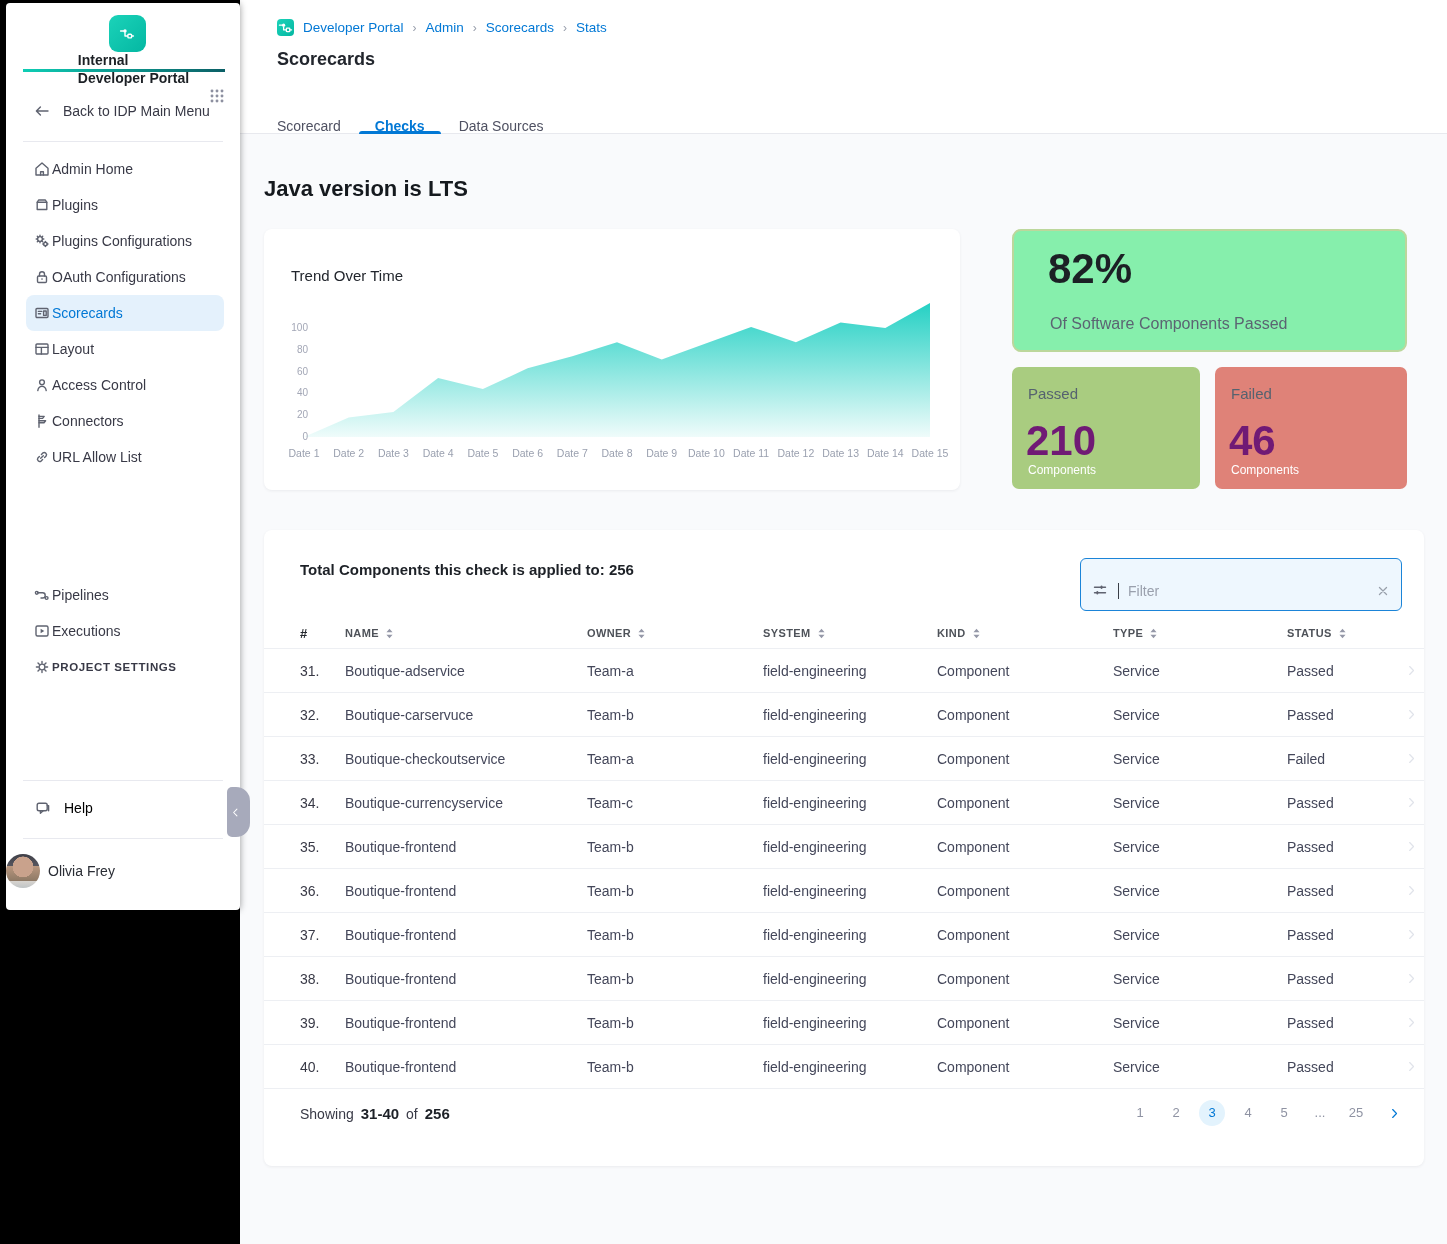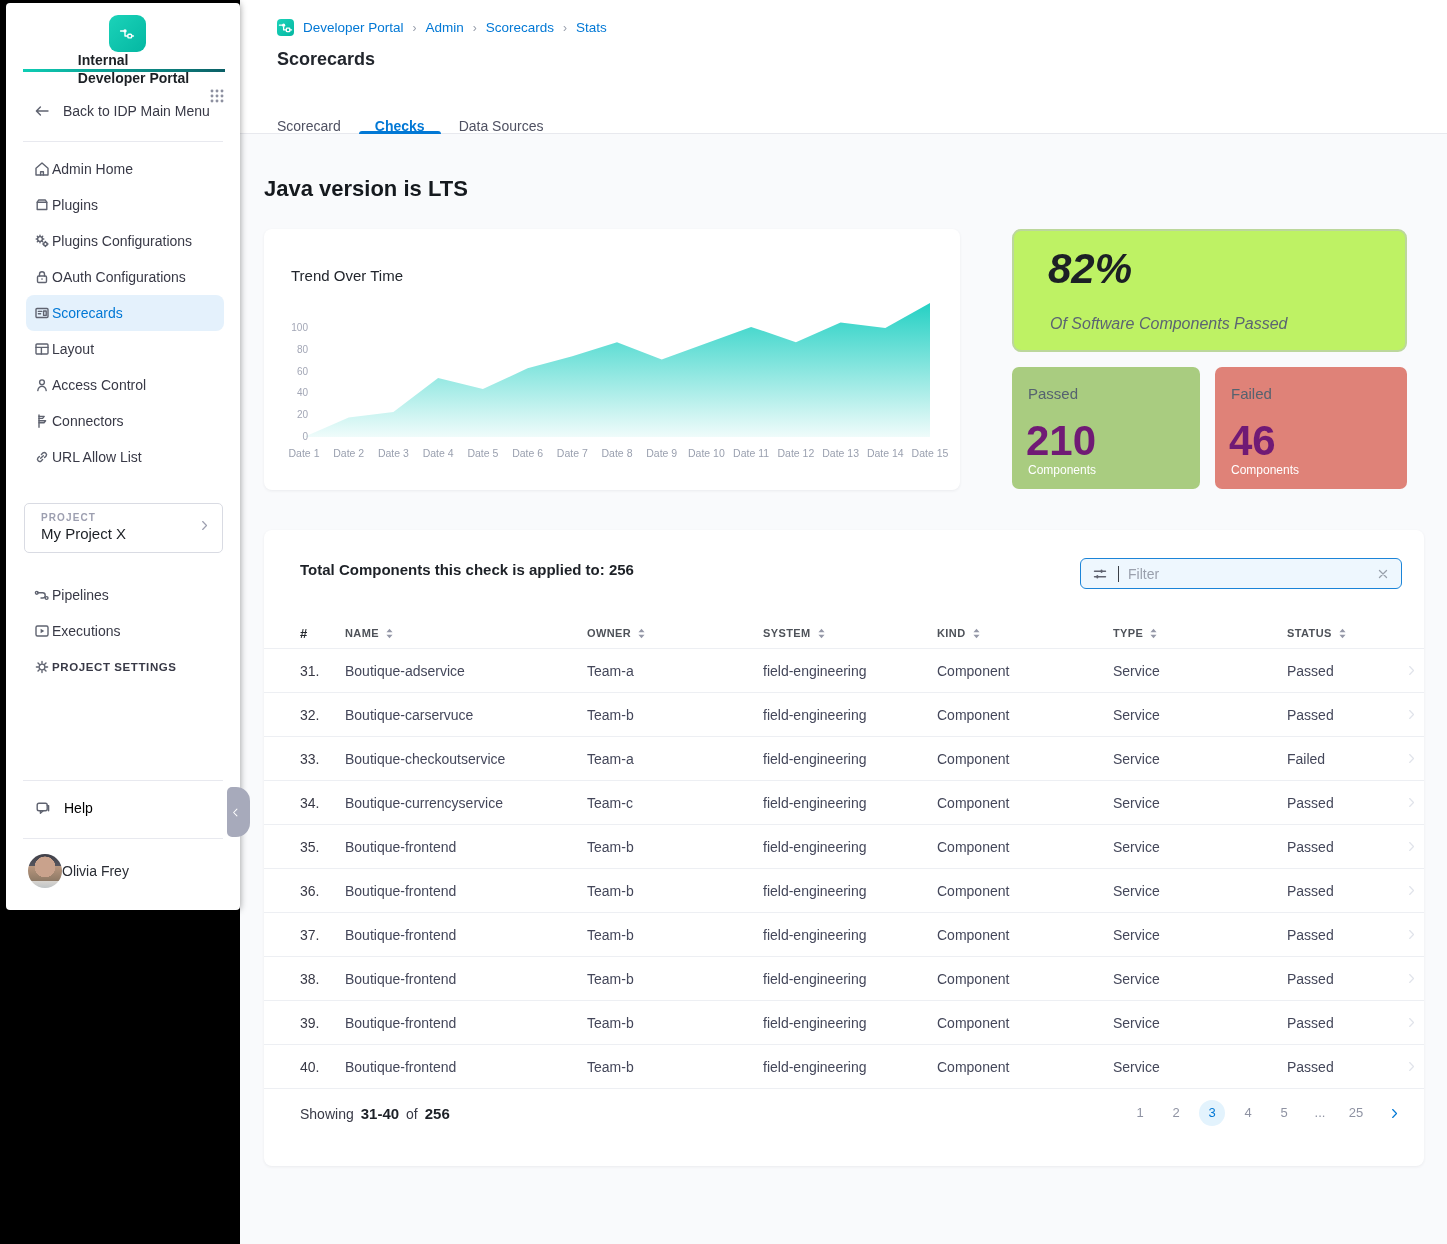--- a/index.html
+++ b/index.html
@@ -33,21 +33,21 @@
   .nav-item.caps .lbl{font-size:11.5px;font-weight:700;letter-spacing:.6px;}
   .project-card{position:absolute;top:500px;left:18px;width:197px;height:48px;background:#fff;
     border:1px solid #d9dbe3;border-radius:5px;cursor:pointer;}
   .project-label{position:absolute;top:8px;left:16px;font-size:10px;font-weight:700;
     letter-spacing:1.1px;color:#9d9fb0;}
   .project-name{position:absolute;top:21px;left:16px;font-size:15px;color:#1c2025;}
   .project-chevron{position:absolute;right:10px;top:14px;color:#9d9fb0;}
   .help-row{position:absolute;top:789px;left:0;right:0;height:32px;display:flex;align-items:center;
     padding-left:28px;gap:12px;font-size:14px;color:#000000;cursor:pointer;text-align:right;}
   .user-row{position:absolute;top:846px;left:0;right:0;height:44px;display:flex;align-items:center;
-    padding-left:22px;gap:0;font-size:14px;color:#2a2d35;cursor:pointer;}
+    gap:8px;font-size:14px;color:#2a2d35;cursor:pointer;}
   .avatar{width:34px;height:34px;border-radius:50%;flex:none;overflow:hidden;
     background:
       radial-gradient(circle at 50% 38%, #c9a28c 0 38%, transparent 39%),
       linear-gradient(180deg,#3f3f47 0%,#55555e 34%,#b9977f 35%,#8f7a66 78%,#d8d4cf 79%,#bfc4c6 100%);}
   .collapse-handle{position:absolute;top:784px;left:221px;width:21px;height:50px;background:#a7aabb;
     border-radius:5px 14px 14px 5px;display:flex;align-items:center;justify-content:flex-start;
     padding-left:2px;color:#fff;cursor:pointer;}
 
   
   .main{position:absolute;left:240px;top:0;width:1207px;height:1244px;background:#f9fafc;}
@@ -68,37 +68,37 @@
 
   .check-title{position:absolute;left:24px;top:176px;font-size:22px;font-weight:700;color:#15191e;}
 
   .chart-card{position:absolute;left:24px;top:229px;width:696px;height:261px;background:#fff;
     border-radius:8px;box-shadow:0 1px 3px rgba(40,41,61,.07);}
   .chart-title{position:absolute;left:27px;top:38px;font-size:15px;color:#22262d;}
   .trend-chart{position:absolute;left:14px;top:62px;overflow:visible;}
   .ytick{fill:#a3a7b6;font-size:10px;font-family:"Liberation Sans",sans-serif;}
   .xtick{fill:#9aa0af;font-size:10.5px;font-family:"Liberation Sans",sans-serif;}
 
-  .stat-82{position:absolute;left:772px;top:229px;width:391px;height:119px;background:#bef264;
-    border:2px solid #bcd79c;border-radius:9px;font-style:italic;}
+  .stat-82{position:absolute;left:772px;top:229px;width:391px;height:119px;background:#86efac;
+    border:2px solid #bcd79c;border-radius:9px;}
   .stat-82 .pct{position:absolute;left:34px;top:14px;font-size:42px;font-weight:700;color:#1c2025;}
   .stat-82 .sub{position:absolute;left:36px;top:84px;font-size:16px;color:#5b6472;}
   .stat-sm{position:absolute;top:367px;height:122px;border-radius:7px;}
   .stat-passed{left:772px;width:188px;background:var(--green,#a9cc80);}
   .stat-failed{left:975px;width:192px;background:var(--red,#df8278);}
   .stat-sm .slabel{position:absolute;left:16px;top:18px;font-size:15px;color:#55626f;}
   .stat-sm .sval{position:absolute;left:14px;top:50px;font-size:42px;font-weight:700;color:#701a75;}
   .stat-sm .sunit{position:absolute;left:16px;bottom:12px;font-size:12px;color:#ffffff;}
 
   .table-card{position:absolute;left:24px;top:530px;width:1160px;height:636px;background:#fff;
     border-radius:8px;box-shadow:0 1px 3px rgba(40,41,61,.07);}
   .table-title{position:absolute;left:36px;top:31px;font-size:15px;font-weight:700;color:#1d2127;}
   .filter-box{position:absolute;right:22px;top:28px;width:300px;height:29px;
-    border:1.5px solid #1b84d8;background:#eef7fe;border-radius:6px;display:flex;align-items:center;
-    padding:0 10px;gap:9px;}
+    border:1.5px solid #1b84d8;background:#eef7fe;border-radius:6px;display:flex;align-items:flex-end;
+    padding:11px 10px;gap:9px;}
   .filter-box .caret{width:1px;height:16px;background:#3a3f47;}
   .filter-input{flex:1;border:none;outline:none;background:transparent;font-size:14px;color:#3a3f47;
     font-family:"Liberation Sans",sans-serif;padding:0;}
   .filter-input::placeholder{color:#9aa0ad;}
   .thead,.trow{display:grid;grid-template-columns:45px 242px 176px 174px 176px 174px 1fr 26px;
     padding-left:36px;align-items:center;box-sizing:border-box;}
   .thead{position:absolute;left:0;right:0;top:88px;height:30px;}
   .th{display:flex;align-items:center;gap:6px;font-size:11px;font-weight:700;color:#4e5259;
     letter-spacing:.4px;cursor:pointer;}
   .th.hash{font-size:13px;color:#24282e;}
@@ -243,29 +243,20 @@
       <div class="nav-item">
         <span class="ic">
           <svg width="18" height="18" viewBox="0 0 18 18" fill="none" stroke="currentColor" stroke-width="1.4" stroke-linecap="round" stroke-linejoin="round">
             <path d="M7.7 10.3l2.6-2.6M6.4 8.4 4.9 9.9a2.3 2.3 0 0 0 3.2 3.2l1.5-1.5M11.6 9.6l1.5-1.5a2.3 2.3 0 0 0-3.2-3.2L8.4 6.4"></path>
           </svg>
         </span>
         <span class="lbl">URL Allow List</span>
       </div>
     </div>
 
-  <div class="project-card">
-    <div class="project-label">PROJECT</div>
-    <div class="project-name">My Project X</div>
-    <span class="ic project-chevron">
-        <svg width="15" height="15" viewBox=" 0 0 18 18" fill="none" stroke="currentColor" stroke-width="1.4" stroke-linecap="round" stroke-linejoin="round">
-          <path d="M6.8 4.2 11.4 9l-4.6 4.8"></path>
-        </svg>
-      </span>
-  </div>
 
   <div class="nav" style="top:574px">
       <div class="nav-item">
         <span class="ic">
           <svg width="18" height="18" viewBox="0 0 18 18" fill="none" stroke="currentColor" stroke-width="1.4" stroke-linecap="round" stroke-linejoin="round">
             <path d="M4.6 6.8h5a2.6 2.6 0 0 1 0 5.2H8"></path>
             <circle cx="3.8" cy="6.8" r="1.4"></circle>
             <circle cx="13.6" cy="12" r="1.4"></circle>
           </svg>
         </span>

